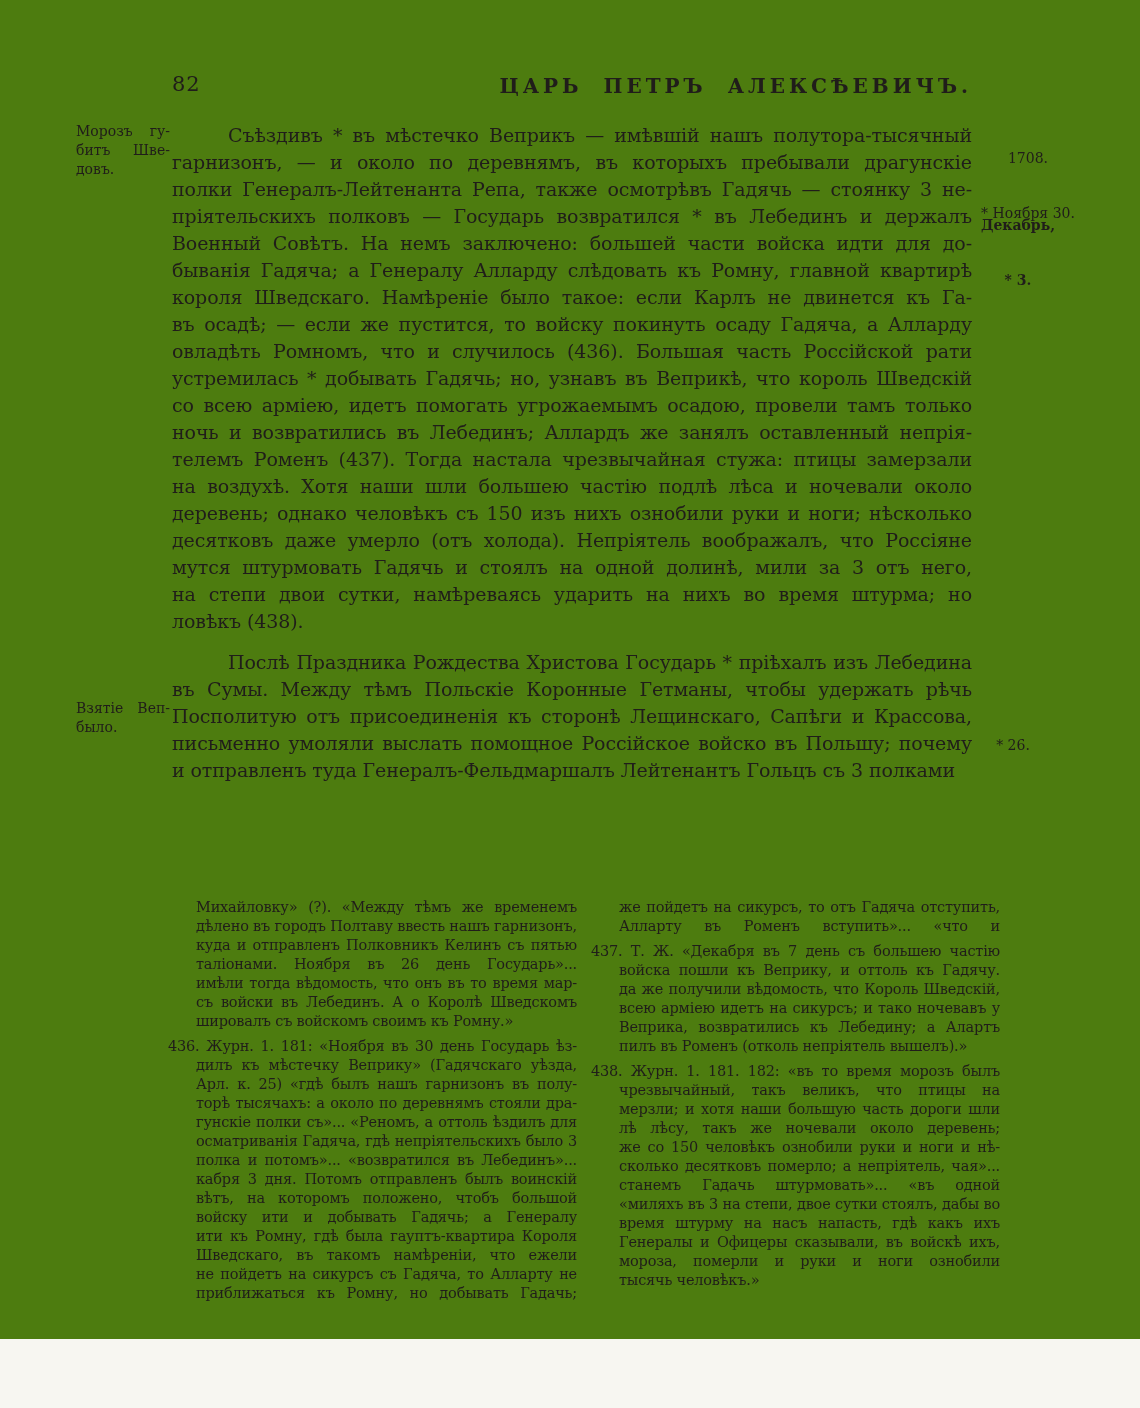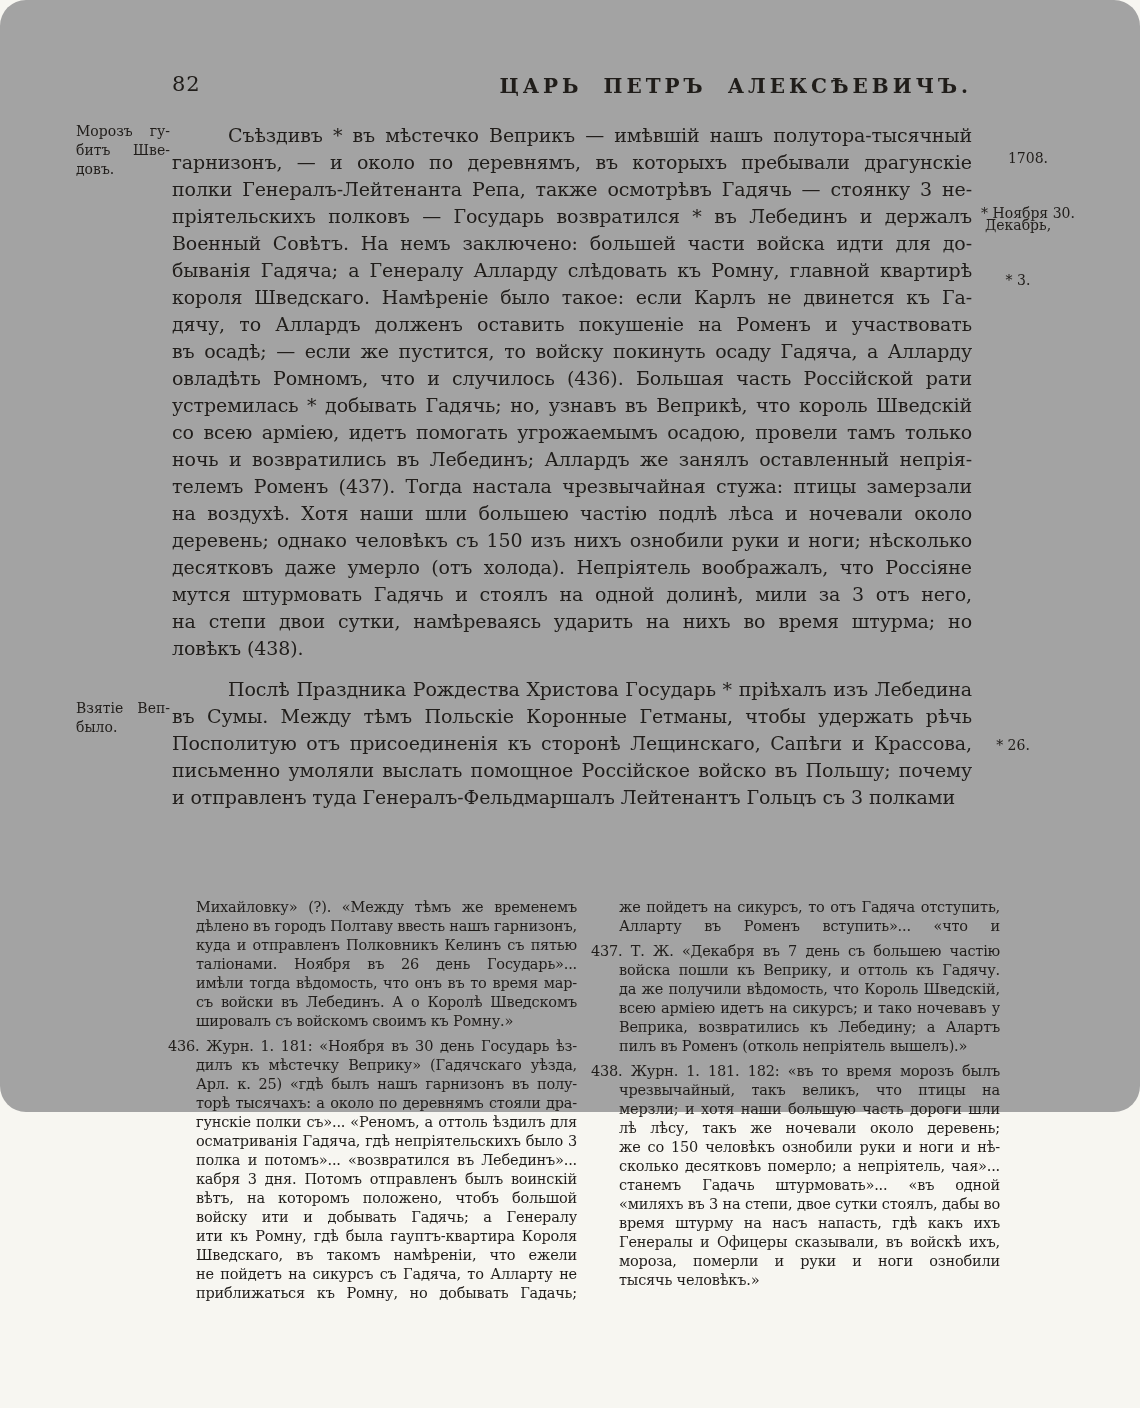--- a/index.html
+++ b/index.html
@@ -3,21 +3,21 @@
 <meta charset="utf-8">
 <style>
   html, body { margin: 0; padding: 0; }
   body {
     width: 1140px; height: 1408px;
     background: #f7f6f1;
     font-family: "DejaVu Serif", serif;
     color: #201d1a;
     overflow: hidden;
   }
-  .page { position: relative; width: 1140px; height: 1112px; background: #a3a3a3; border-radius: 26px; }
+  .page { position: relative; width: 1140px; height: 1339px; background: #4d7c0f; }
 
   
   .pagenum {
     position: absolute; left: 172px; top: 72px;
     font-size: 21px; letter-spacing: 1px;
   }
   .running-title {
     position: absolute; left: 172px; top: 74px; width: 800px;
     text-align: right; font-weight: bold;
     font-size: 20px; letter-spacing: 4px; word-spacing: 10px;
@@ -40,21 +40,21 @@
   .marginal { position: absolute; font-size: 14px; }
   .marginal .mline {
     line-height: 19px; height: 19px;
     text-align: justify; text-align-last: justify; overflow: hidden;
   }
   .marginal .mline.last { text-align-last: left; }
   .mn1 { left: 76px; top: 122px; width: 94px; }
   .mn2 { left: 76px; top: 699px; width: 94px; }
   .marginal.right .mline { text-align: center; text-align-last: center; margin-top: 36px; }
   .mr1 { left: 958px; top: 113px; width: 140px; }
-  .mr2 { left: 958px; top: 180px; width: 120px; }
+  .mr2 { left: 958px; top: 180px; width: 120px; font-weight: bold; }
   .mr3 { left: 958px; top: 700px; width: 110px; }
 
   
   .footnotes {
     position: absolute; left: 168px; top: 898px; width: 832px;
     display: flex; gap: 14px;
   }
   .fn-col { width: 409px; }
   .fn-entry + .fn-entry { margin-top: 6px; }
   .fline {
@@ -99,21 +99,20 @@
 
   <div class="body-text">
     <div class="para">
         <div class="tline first">Съѣздивъ * въ мѣстечко Веприкъ — имѣвшій нашъ полутора-тысячный</div>
         <div class="tline">гарнизонъ, — и около по деревнямъ, въ которыхъ пребывали драгунскіе</div>
         <div class="tline">полки Генералъ-Лейтенанта Репа, также осмотрѣвъ Гадячь — стоянку 3 не-</div>
         <div class="tline">пріятельскихъ полковъ — Государь возвратился * въ Лебединъ и держалъ</div>
         <div class="tline">Военный Совѣтъ. На немъ заключено: большей части войска идти для до-</div>
         <div class="tline">быванія Гадяча; а Генералу Алларду слѣдовать къ Ромну, главной квартирѣ</div>
         <div class="tline">короля Шведскаго. Намѣреніе было такое: если Карлъ не двинется къ Га-</div>
-        <div class="tline">дячу, то Аллардъ долженъ оставить покушеніе на Роменъ и участвовать</div>
         <div class="tline">въ осадѣ; — если же пустится, то войску покинуть осаду Гадяча, а Алларду</div>
         <div class="tline">овладѣть Ромномъ, что и случилось (436). Большая часть Россійской рати</div>
         <div class="tline">устремилась * добывать Гадячь; но, узнавъ въ Веприкѣ, что король Шведскій</div>
         <div class="tline">со всею арміею, идетъ помогать угрожаемымъ осадою, провели тамъ только</div>
         <div class="tline">ночь и возвратились въ Лебединъ; Аллардъ же занялъ оставленный непрія-</div>
         <div class="tline">телемъ Роменъ (437). Тогда настала чрезвычайная стужа: птицы замерзали</div>
         <div class="tline">на воздухѣ. Хотя наши шли большею частію подлѣ лѣса и ночевали около</div>
         <div class="tline">деревень; однако человѣкъ съ 150 изъ нихъ ознобили руки и ноги; нѣсколько</div>
         <div class="tline">десятковъ даже умерло (отъ холода). Непріятель воображалъ, что Россіяне при-</div>
         <div class="tline">мутся штурмовать Гадячь и стоялъ на одной долинѣ, мили за 3 отъ него,</div>

